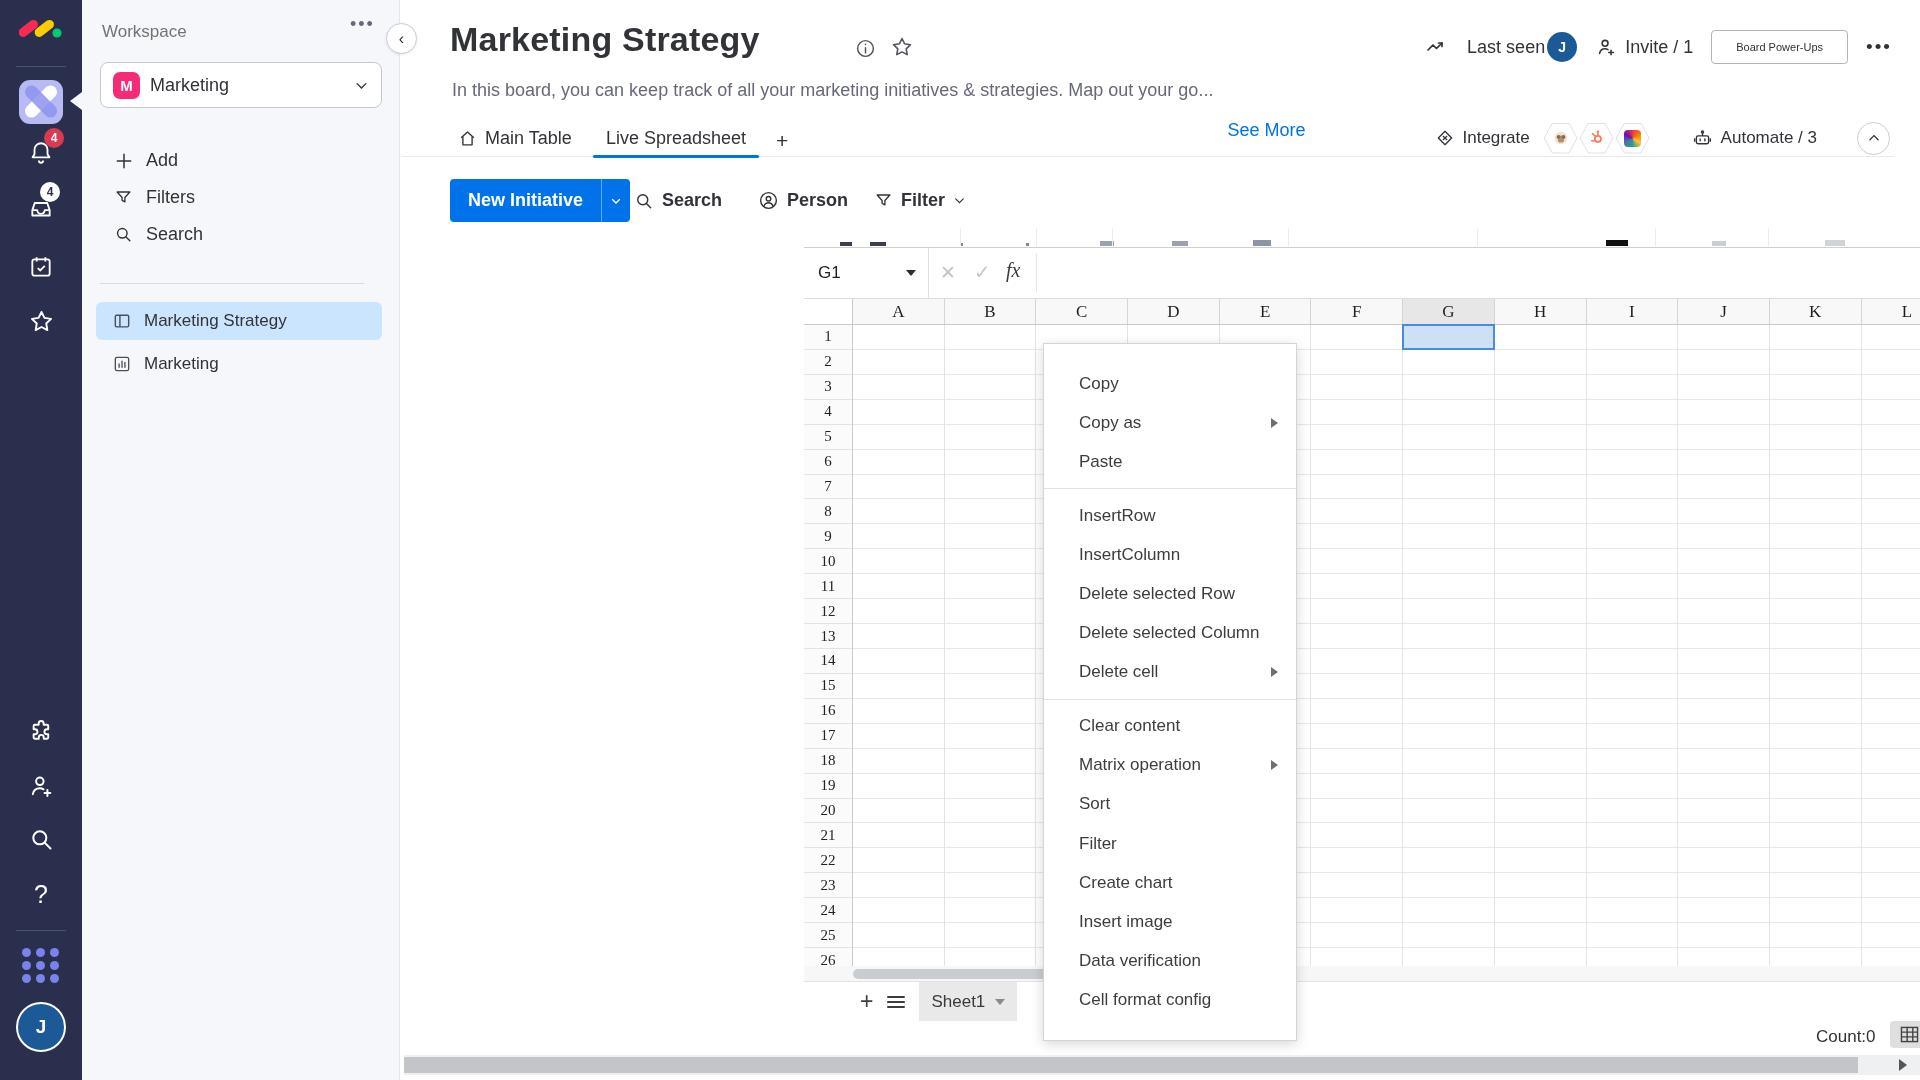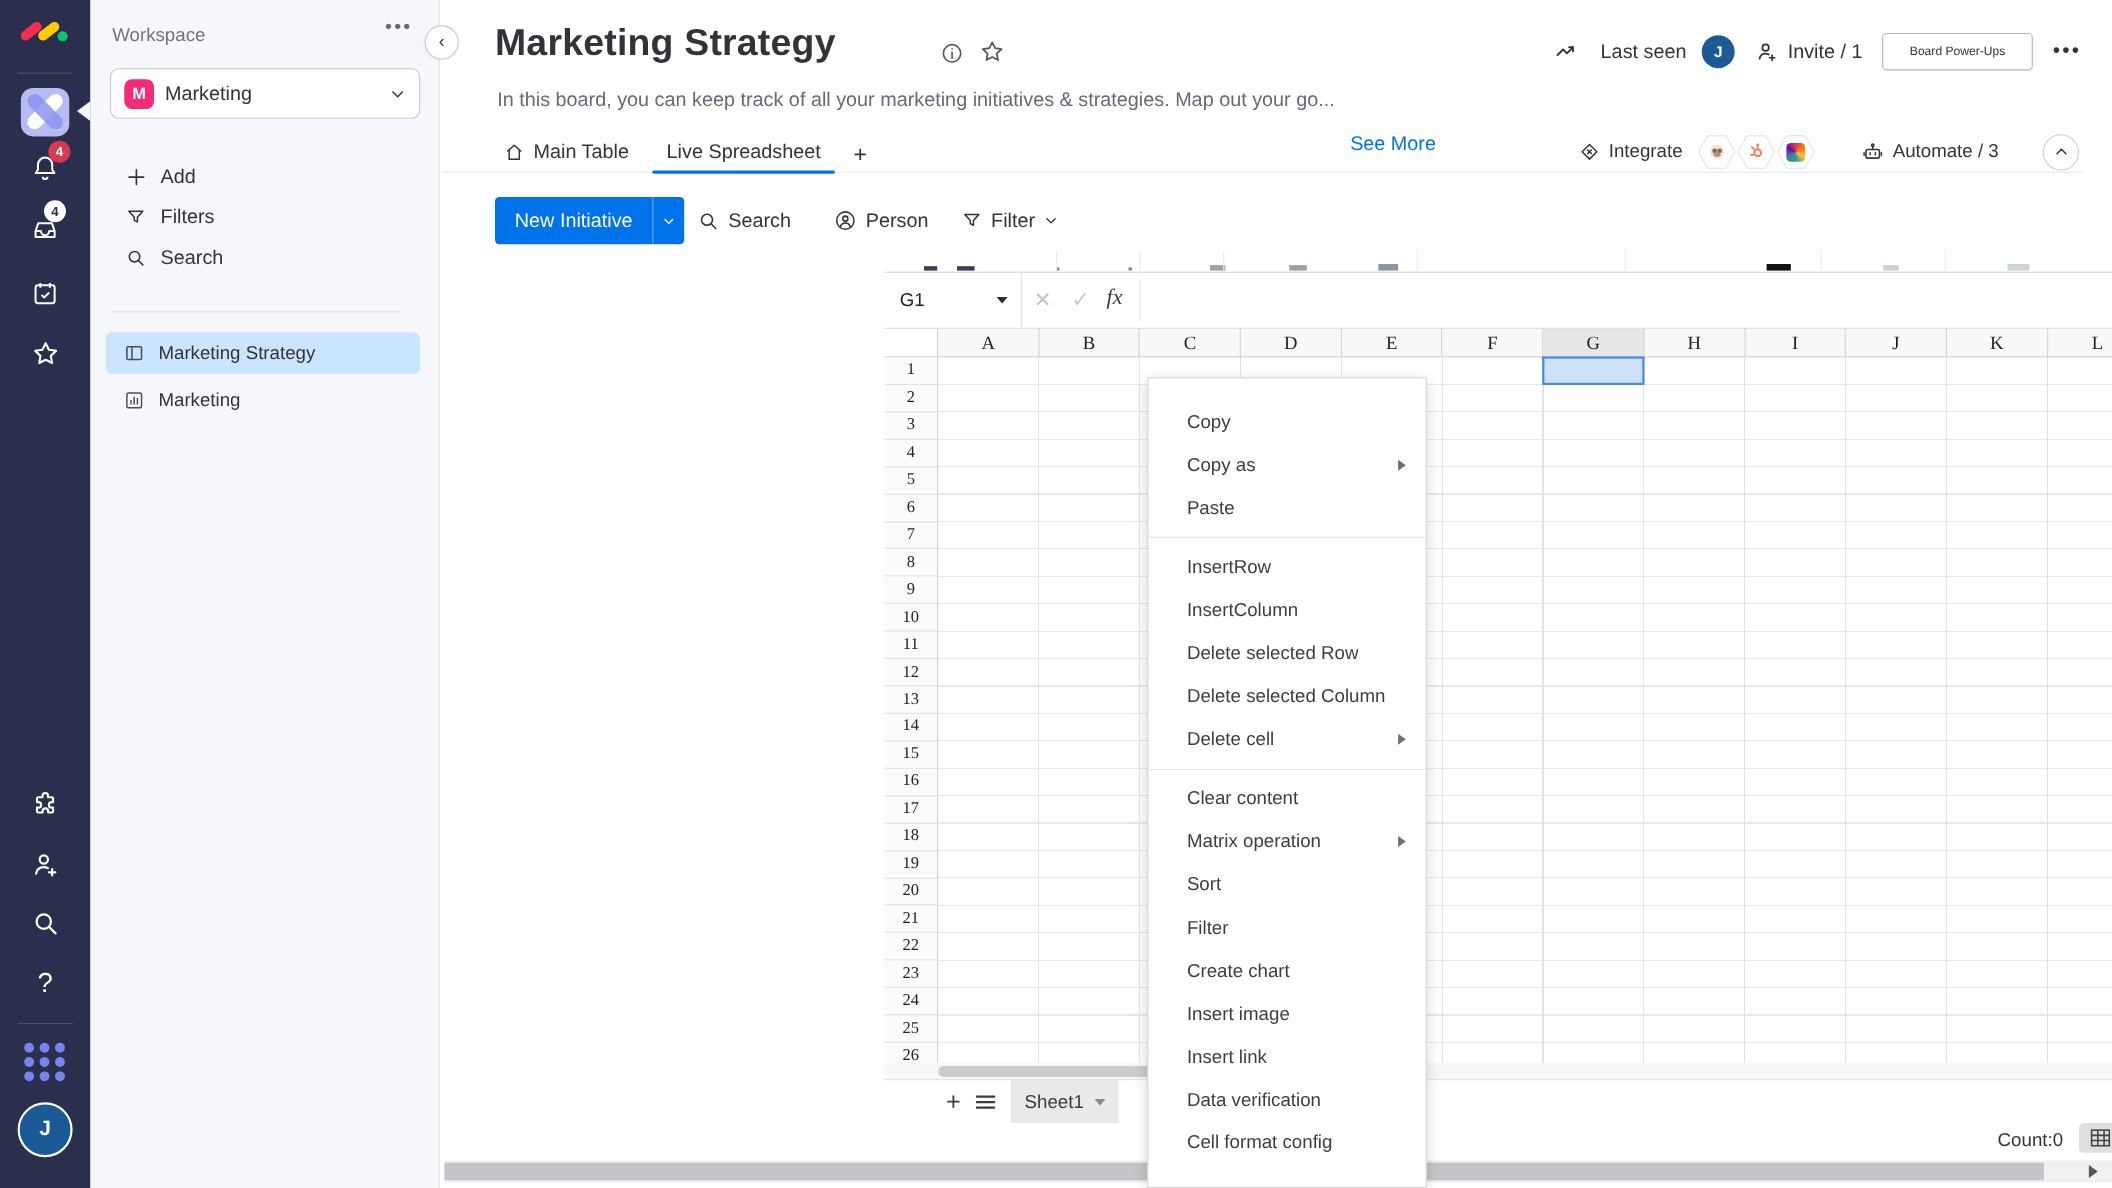--- a/index.html
+++ b/index.html
@@ -39,21 +39,21 @@
   .board-item { position:absolute; left:14px; width:286px; height:38px; display:flex; align-items:center; padding-left:16px; font-size:17px; color:#323338; border-radius:6px; }
   .board-item.active { background:#cce5ff; }
   .board-item .ic { width:22px; margin-right:10px; color:#4b4e57; }
 
   
   #main { left:400px; top:0; width:1520px; height:1080px; background:#fff; }
   #page-title { position:absolute; left:50px; top:20px; font-size:34px; font-weight:700; color:#323338; letter-spacing:.2px; }
   #title-info { position:absolute; left:455px; top:38px; color:#53565f; }
   #title-star { position:absolute; left:490px; top:35px; color:#53565f; }
   #hdr-right { position:absolute; right:28px; top:30px; display:flex; align-items:center; gap:18px; }
-  #last-seen { display:flex; align-items:center; gap:14px; font-size:18px; color:#323338; }
+  #last-seen { display:flex; align-items:center; gap:2px; font-size:18px; color:#323338; }
   .mini-avatar { width:30px; height:30px; border-radius:50%; background:#1b5a96; color:#fff; font-size:14px; font-weight:bold; display:flex; align-items:center; justify-content:center; }
   #invite { display:flex; align-items:center; gap:8px; font-size:18px; color:#323338; }
   #powerups-btn { border:1px solid #b0b3bd; border-radius:4px; background:#fff; font-size:11px; color:#323338; padding:10px 24px; font-family:inherit; }
   #hdr-dots { font-size:19px; letter-spacing:2px; color:#323338; }
   #board-desc { position:absolute; left:52px; top:80px; font-size:18px; color:#676879; display:flex; gap:14px; }
   #see-more { color:#0073ea; cursor:pointer;margin-top:40px; }
 
   
   #tabs-row { position:absolute; left:0; top:120px; width:1520px; height:37px; }
   #tabs-underline-track { position:absolute; left:2px; top:36px; width:1492px; height:1px; background:#e6e9ef; }
@@ -64,21 +64,21 @@
   #tab-add { left:376px; top:3px; font-size:21px; color:#323338; }
   #tabs-right { position:absolute; right:30px; top:0; height:36px; display:flex; align-items:center; gap:14px; }
   #integrate { display:flex; align-items:center; gap:8px; font-size:17px; color:#323338; }
   .hexes { display:flex; gap:2px; }
   .hex { width:34px; height:31px; clip-path:polygon(25% 0,75% 0,100% 50%,75% 100%,25% 100%,0 50%); background:#dfe1e8; position:relative; display:flex; align-items:center; justify-content:center; }
   .hex .inner { width:32px; height:29px; clip-path:polygon(25% 0,75% 0,100% 50%,75% 100%,25% 100%,0 50%); background:#fff; display:flex; align-items:center; justify-content:center; }
   #automate { display:flex; align-items:center; gap:8px; font-size:17px; color:#323338; margin-left:28px; }
   #board-collapse { width:33px; height:33px; border-radius:50%; border:1px solid #c9cdd9; background:#fff; display:flex; align-items:center; justify-content:center; color:#323338; margin-left:26px; }
 
   
-  #board-toolbar { position:absolute; left:0; top:179px; width:1520px; height:44px; display:flex; align-items:center; }
+  #board-toolbar { position:absolute; left:0; top:179px; width:1520px; height:44px; display:flex; align-items:center;font-weight:bold; }
   #new-item-btn { position:absolute; left:50px; top:0; height:43px; display:flex; border-radius:4px; overflow:hidden; background:#0073ea; color:#fff; }
   #new-item-main { padding:0 18px; display:flex; align-items:center; font-size:18px; }
   #new-item-chev { width:29px; display:flex; align-items:center; justify-content:center; border-left:1px solid rgba(255,255,255,.4); }
   .tb-item { position:absolute; top:0; height:43px; display:flex; align-items:center; gap:8px; font-size:18px; color:#323338; }
   #tb-search { left:234px; } #tb-person { left:358px; } #tb-filter { left:474px; }
 
   
   #sheet { position:absolute; left:404px; top:226px; width:1512px; height:849px; background:#fff; }
   #cut-strip { position:absolute; left:0; top:0; width:1512px; height:21px; background:#fff; overflow:hidden; }
   #sheet-topline { position:absolute; left:0; top:21px; width:1512px; height:1px; background:#cfcfcf; }
@@ -571,21 +571,18 @@
     <div class="cm-item">
       <span>Filter</span>
     </div>
     <div class="cm-item">
       <span>Create chart</span>
     </div>
     <div class="cm-item">
       <span>Insert image</span>
     </div>
     <div class="cm-item">
-      <span>Insert link</span>
-    </div>
-    <div class="cm-item">
       <span>Data verification</span>
     </div>
     <div class="cm-item">
       <span>Cell format config</span>
     </div>
   </div>
 
 </body></html>

